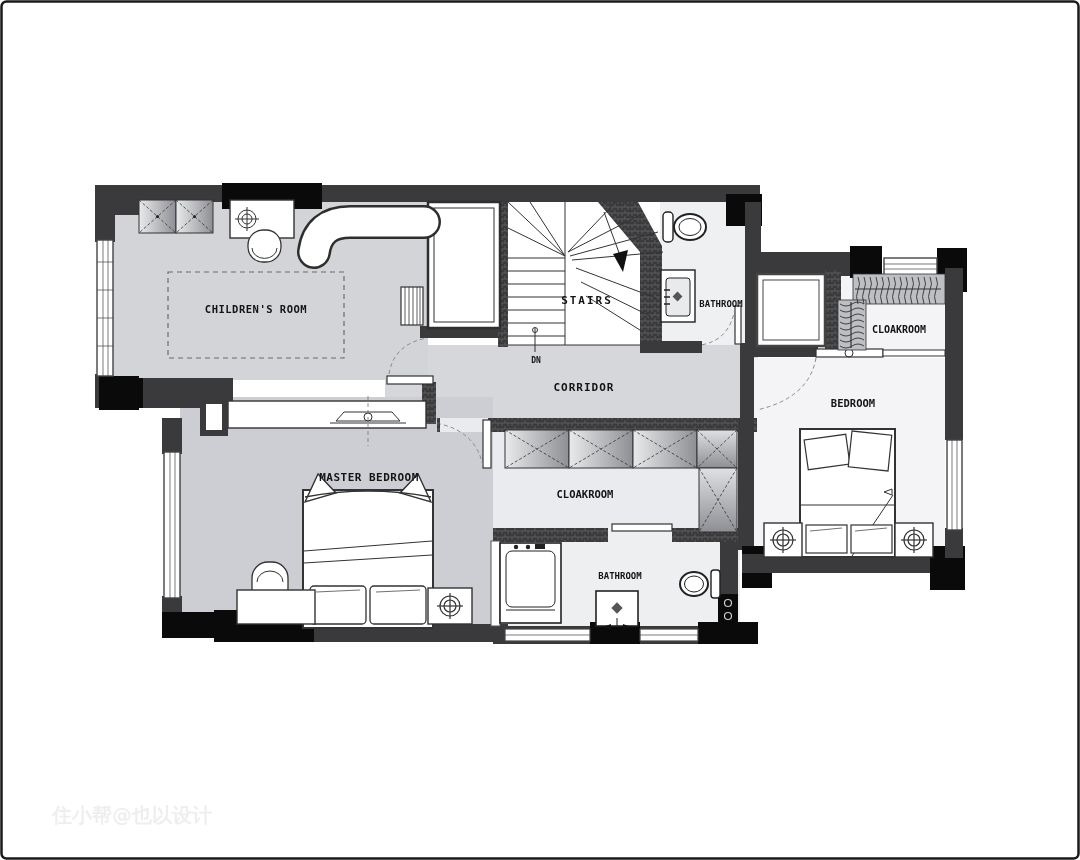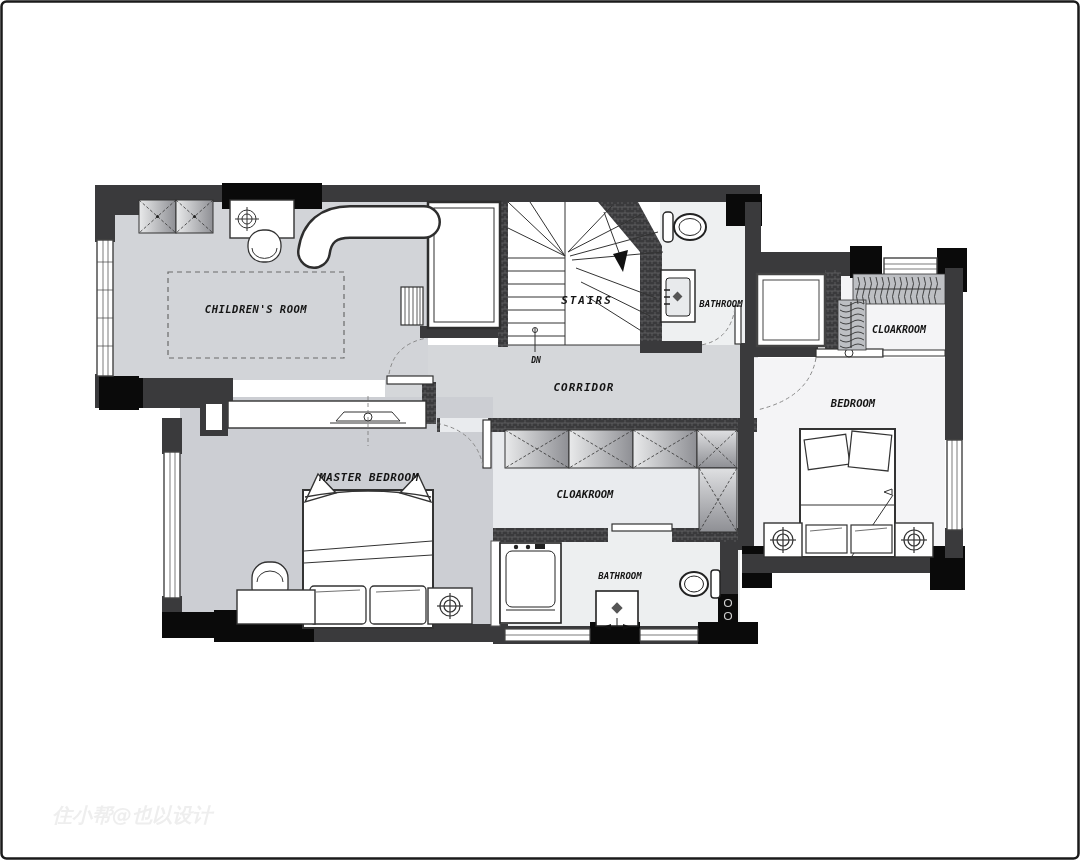--- a/index.html
+++ b/index.html
@@ -1,16 +1,16 @@
 <!DOCTYPE html>
 <html><head>
 <meta charset="utf-8">
 <style>
   html,body{margin:0;padding:0;background:#fff;}
-  .page{position:relative;width:1080px;height:860px;background:#fff;overflow:hidden;font-style:italic;}
+  .page{position:relative;width:1080px;height:860px;background:#fff;overflow:hidden;}
   svg{display:block;}
   .room-label{font-family:"DejaVu Sans Mono",monospace;font-weight:bold;fill:#141414;}
   .watermark{font-family:"DejaVu Sans",sans-serif;font-weight:bold;fill:rgba(160,160,160,0.18);}
 </style>
 </head>
 <body>
 
 <div class="page">
 <svg width="1080" height="860" viewBox="0 0 1080 860">
   <defs>

